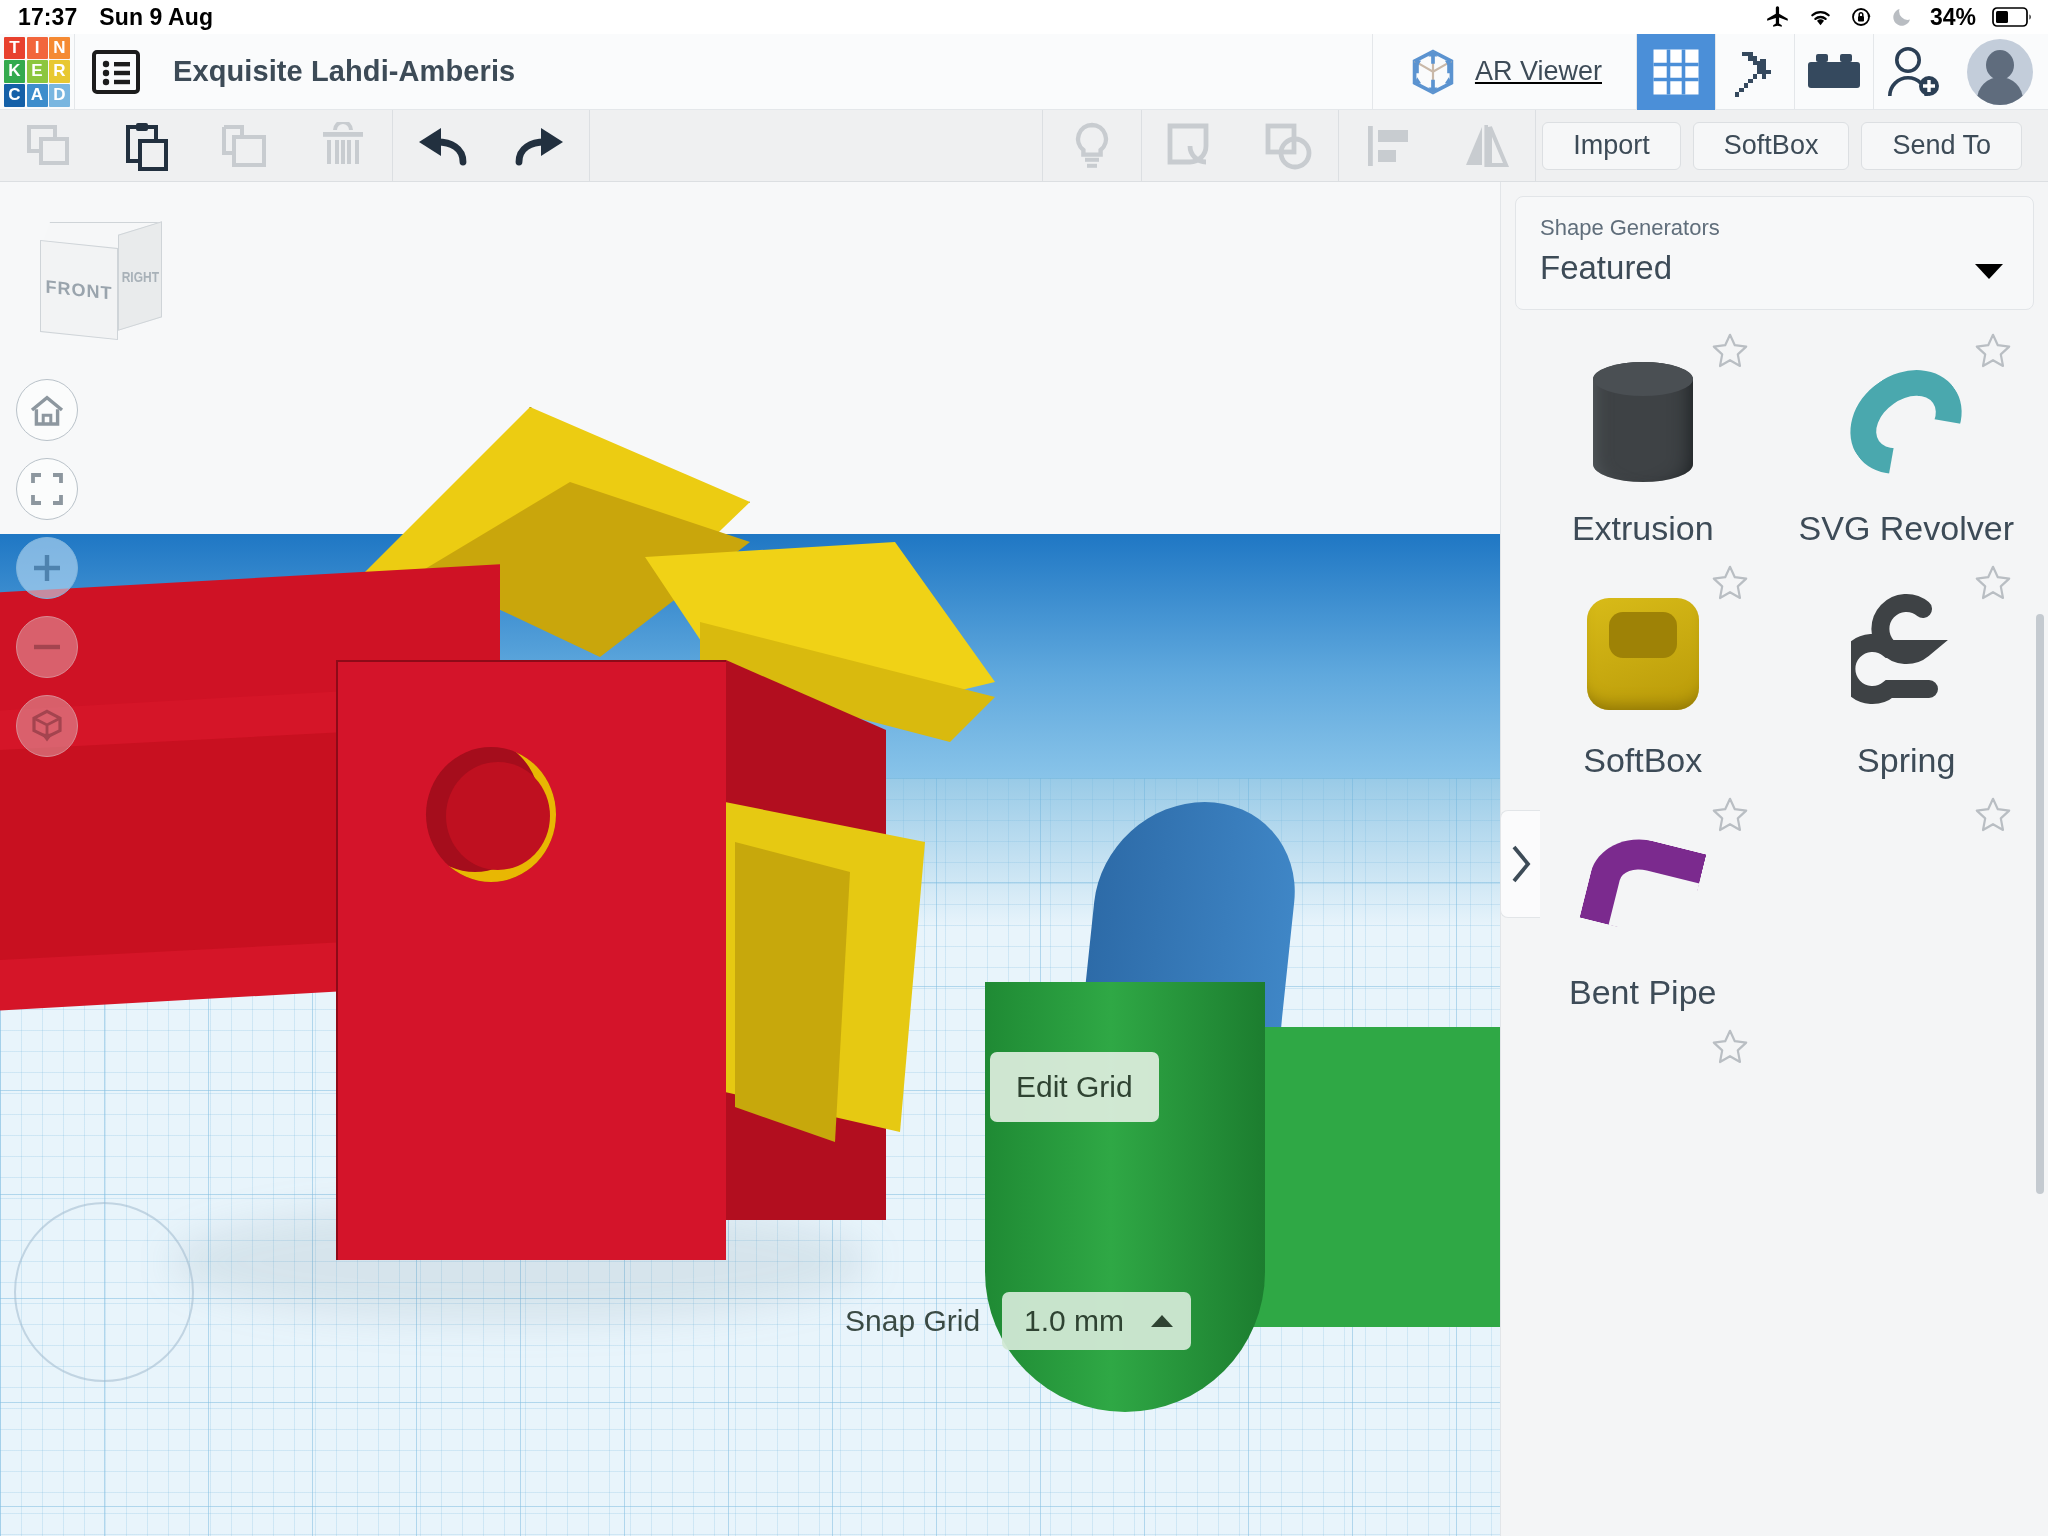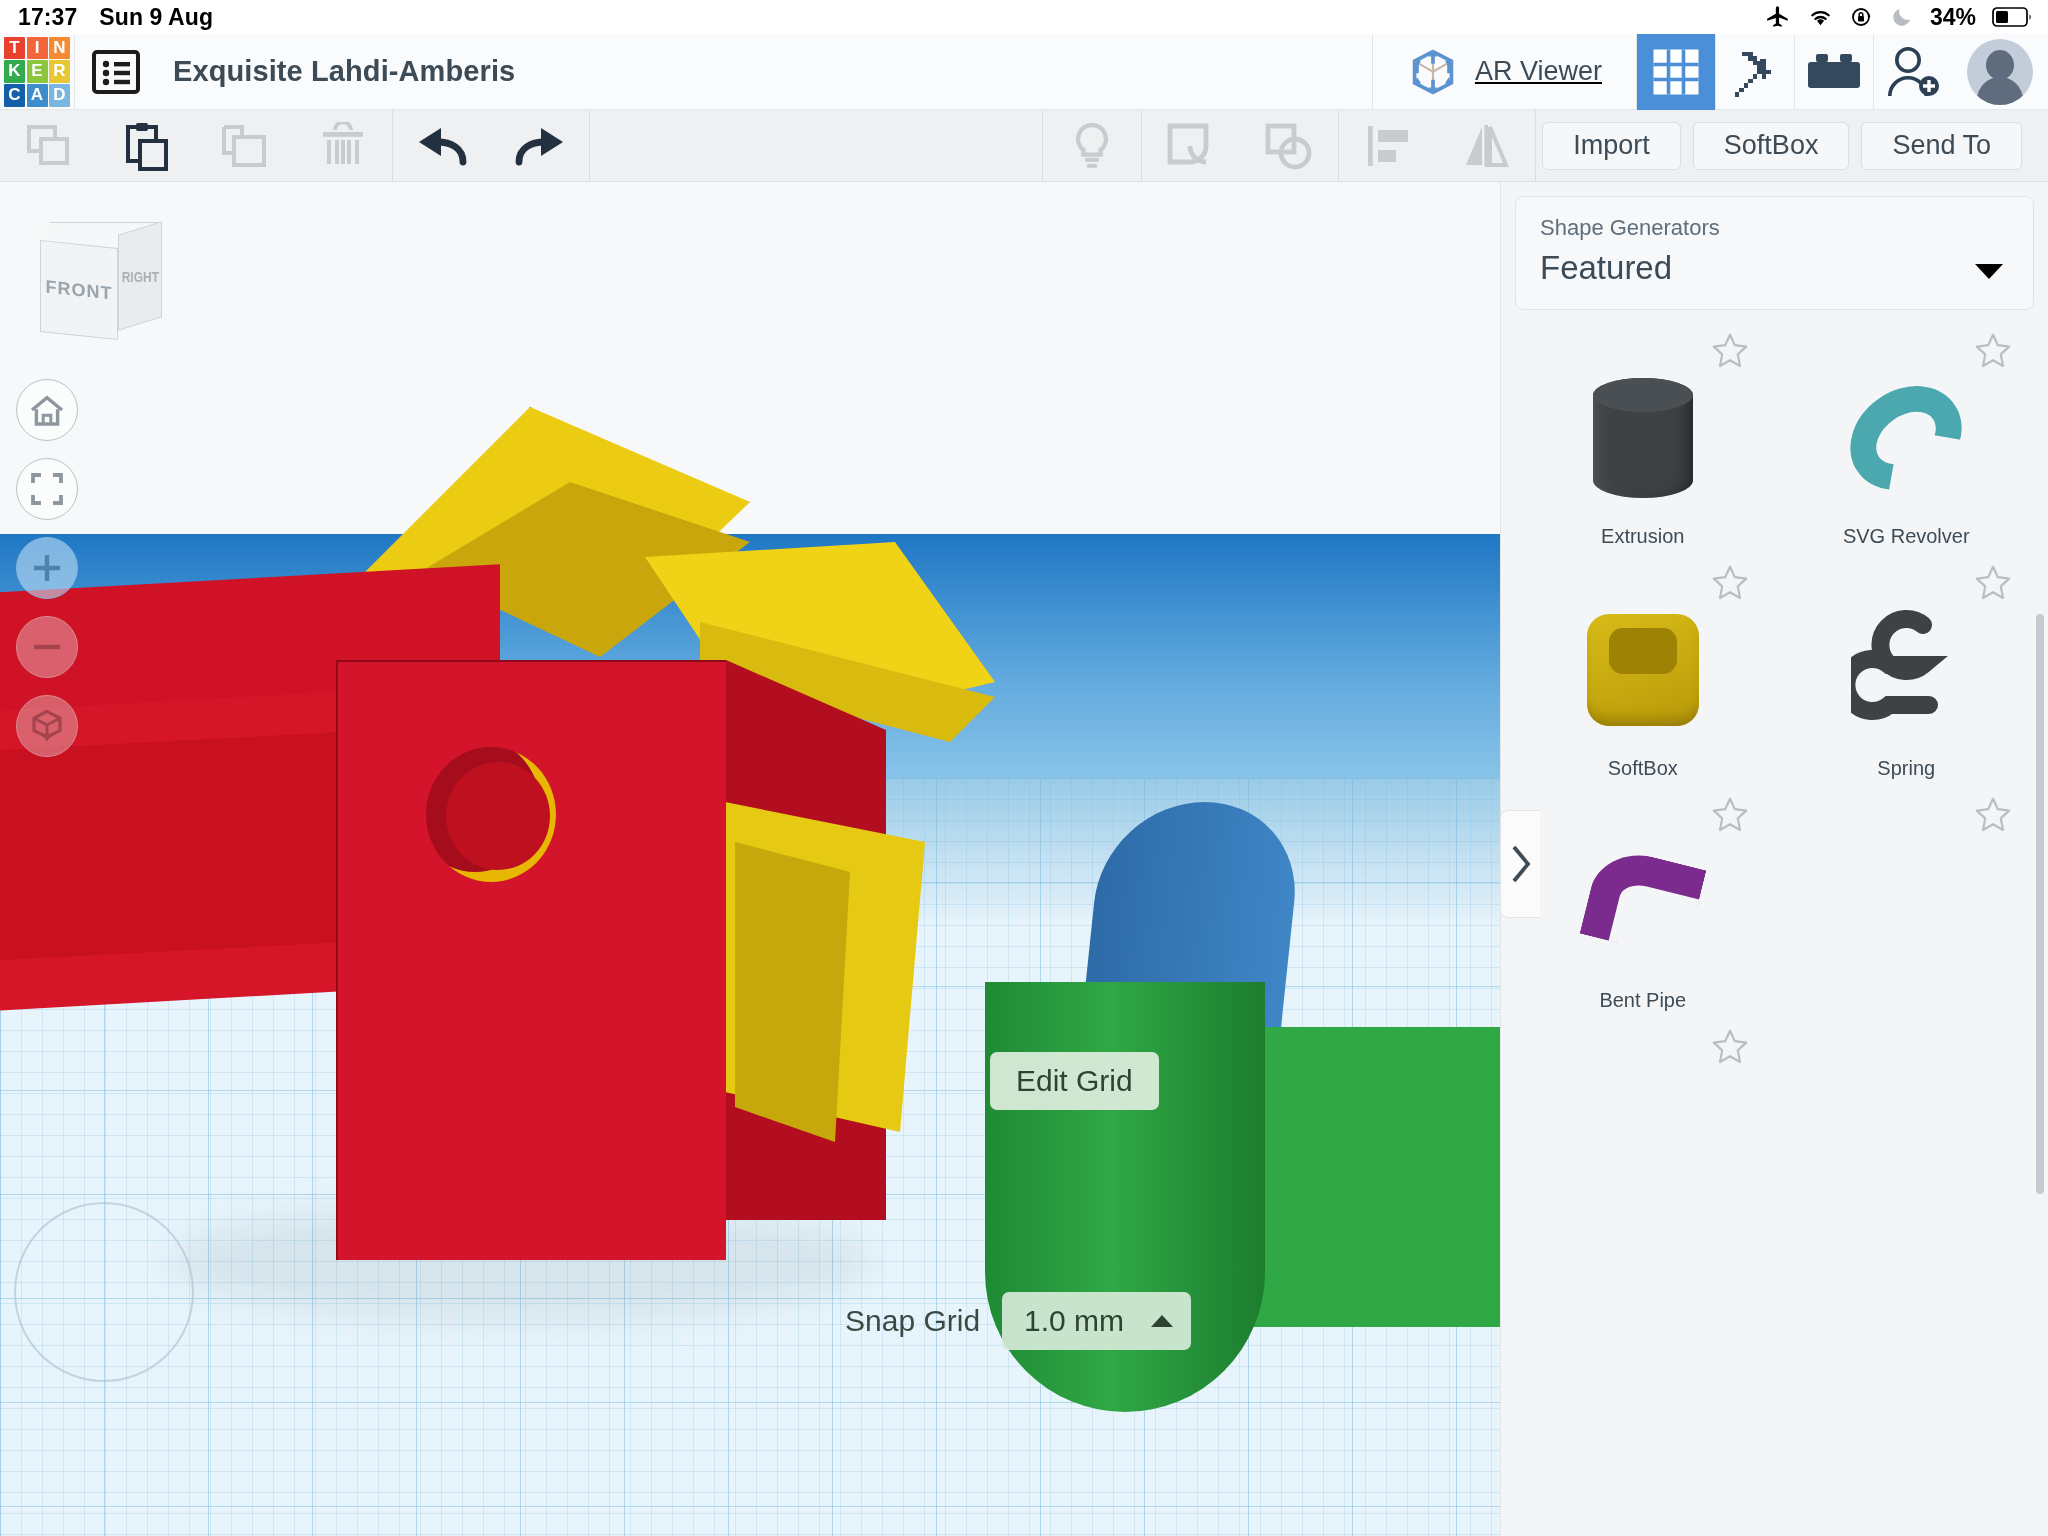--- a/index.html
+++ b/index.html
@@ -149,21 +149,21 @@
   .navbtn { position:absolute; left:16px; width:62px; height:62px;
     border-radius:50%; border:1.5px solid #b9c2c9; background:rgba(255,255,255,.55);
     display:flex; align-items:center; justify-content:center; }
   #nav-home { top:197px; }
   #nav-fit  { top:276px; }
   #nav-zin  { top:355px; border-color:#7fb4dc; background:rgba(190,222,245,.6); }
   #nav-zout { top:434px; border-color:#d98b93; background:rgba(225,160,167,.55); }
   #nav-ortho{ top:513px; border-color:#d98b93; background:rgba(221,146,154,.6); }
 
   
-  #edit-grid { position:absolute; left:990px; top:870px; height:58px;
+  #edit-grid { position:absolute; left:990px; top:870px; height:70px;
     padding:0 26px; display:flex; align-items:center; border-radius:7px;
     background:rgba(226,240,226,.9); font-size:30px; color:#2f4332; }
   #snap-row { position:absolute; left:845px; top:1110px; display:flex;
     align-items:center; gap:22px; }
   #snap-label { font-size:30px; color:#3a4a44; }
   #snap-sel { height:58px; padding:0 16px 0 22px; display:flex;
     align-items:center; gap:25px; border-radius:7px;
     background:rgba(209,232,212,.95); font-size:30px; color:#2f4332; }
 
   
@@ -190,21 +190,21 @@
     border-left:14px solid transparent; border-right:14px solid transparent;
     border-top:15px solid #000; }
   #shape-grid { flex:1; overflow:hidden; display:grid;
     grid-template-columns:1fr 1fr; align-content:start;
     padding:6px 10px 0 10px; position:relative; }
   .shape-cell { height:232px; position:relative; display:flex;
     flex-direction:column; align-items:center; justify-content:flex-end;
     padding-bottom:10px; }
   .shape-thumb { height:150px; width:100%; display:flex; align-items:center;
     justify-content:center; }
-  .shape-name { font-size:20px; color:#3d4b57; margin-top:12px; }
+  .shape-name { font-size:34px; color:#3d4b57; margin-top:12px; }
   .fav-star { position:absolute; right:26px; top:6px; }
   #panel-scroll { position:absolute; right:4px; top:432px; width:8px;
     height:580px; background:#c4cad0; border-radius:4px; z-index:44; }
 
   
   .thumb-extrusion { width:100px; height:120px; background:#3e4245;
     border-radius:50px/18px; box-shadow:inset -18px 0 22px -18px #14181a,
       inset 16px 0 18px -16px #5a6064; position:relative; }
   .thumb-extrusion::after { content:""; position:absolute; left:0; top:0;
     width:100px; height:34px; border-radius:50%; background:#4a4f53; }

